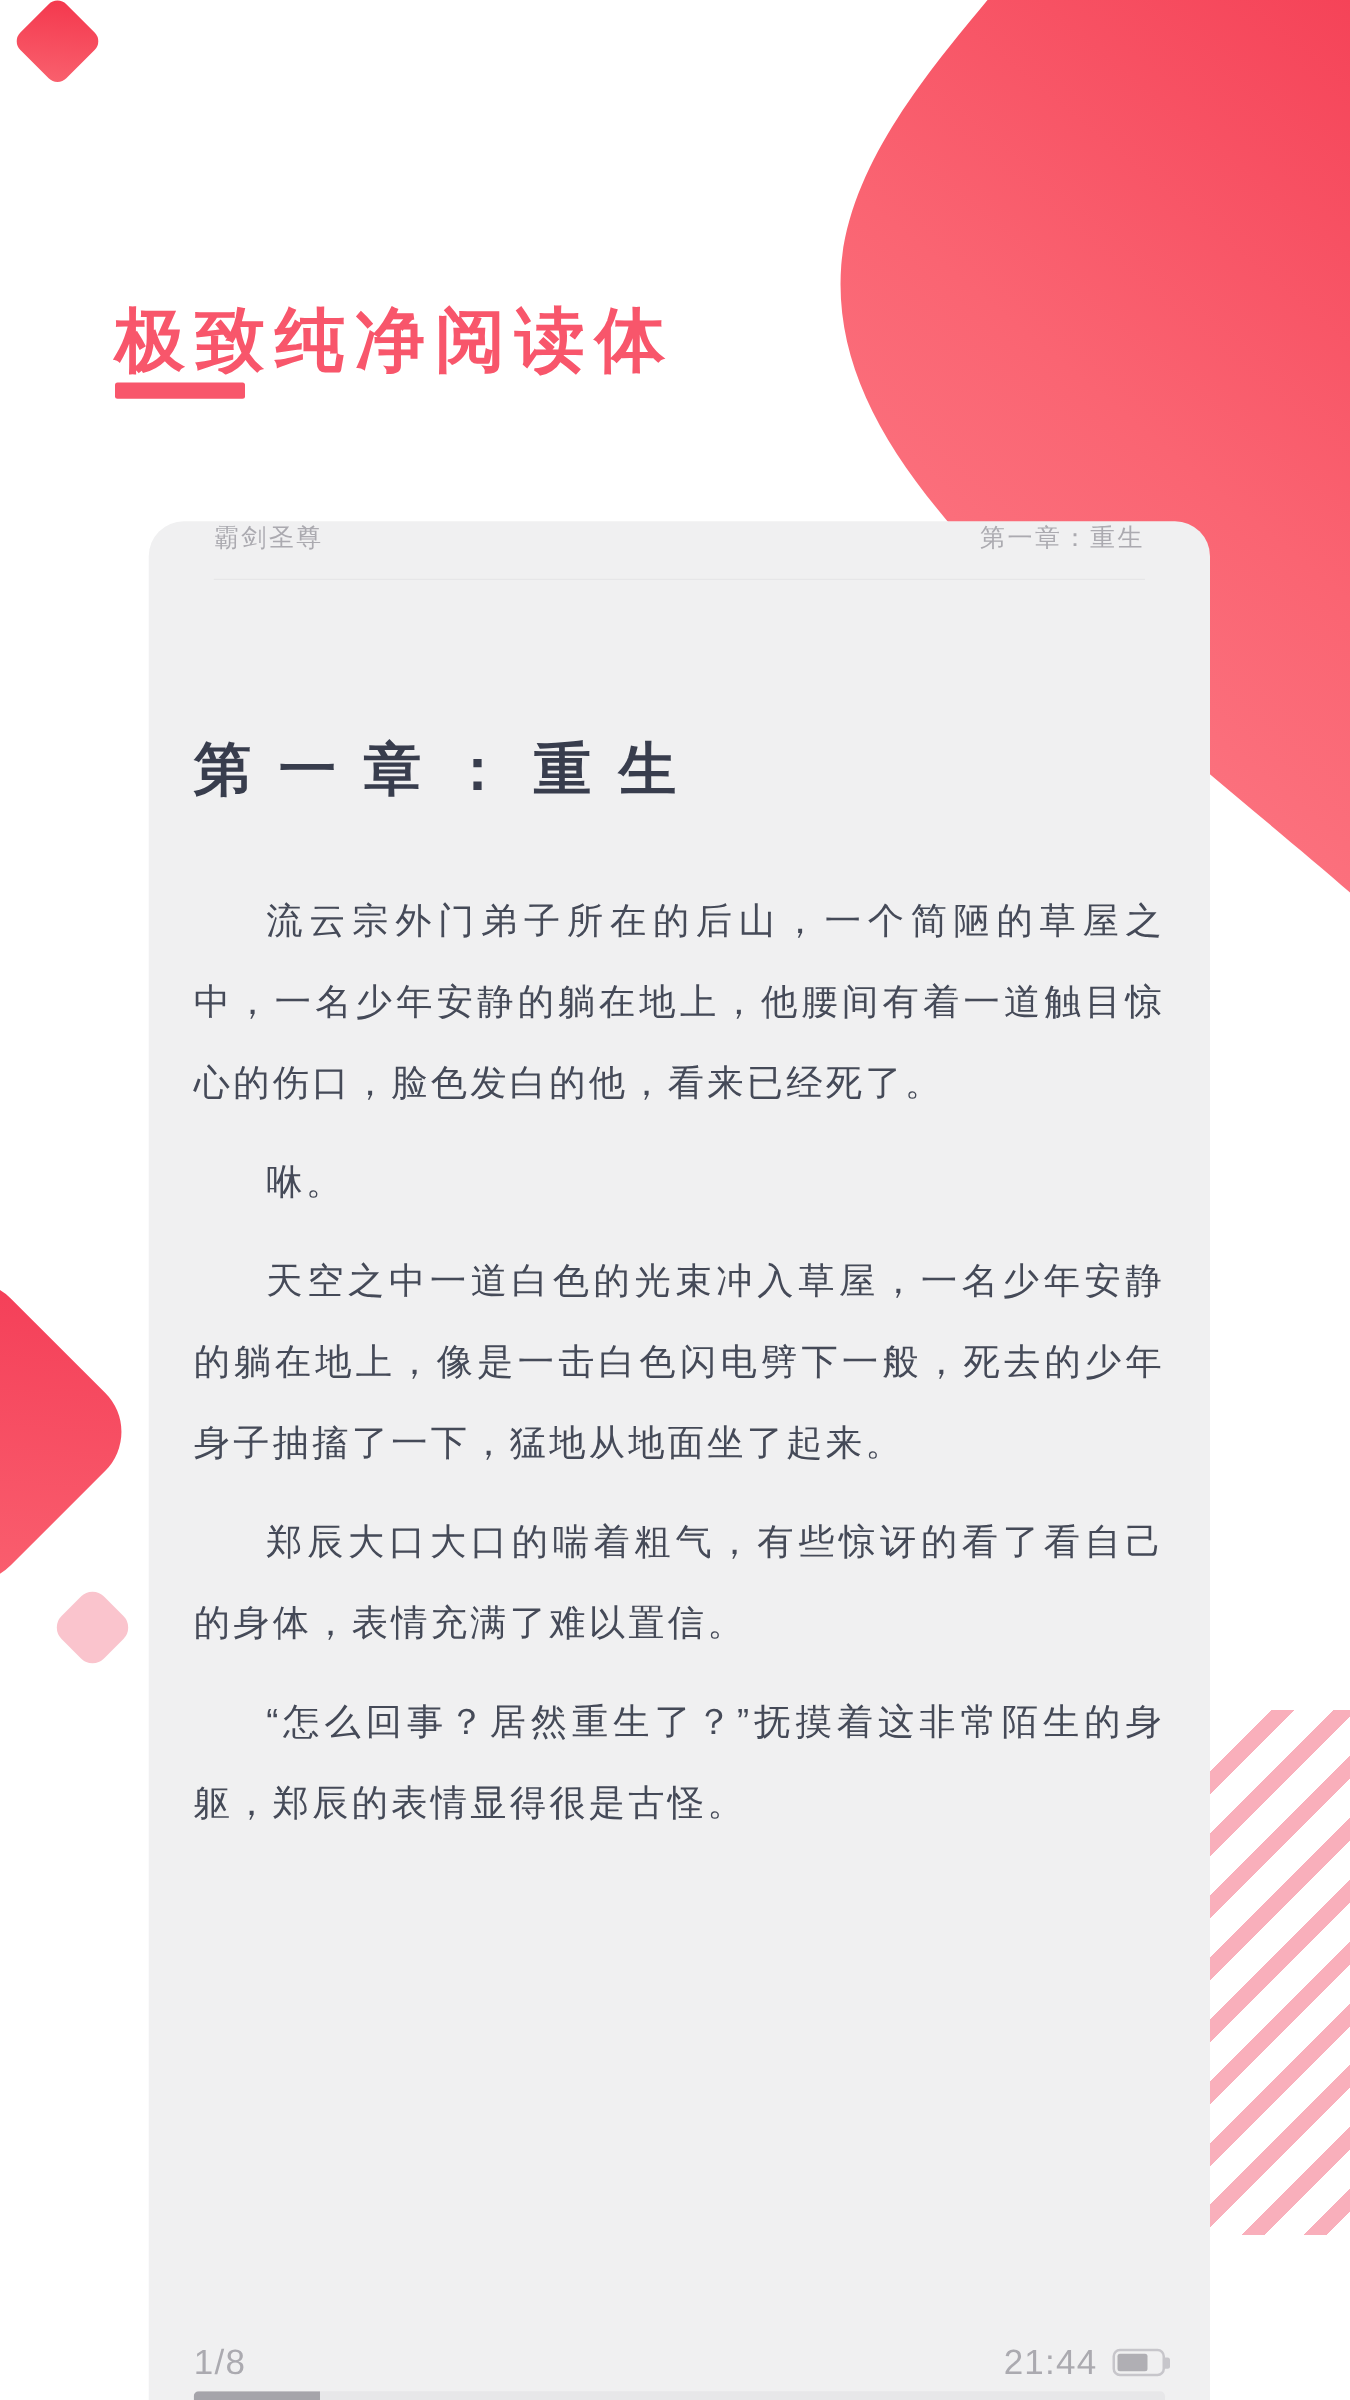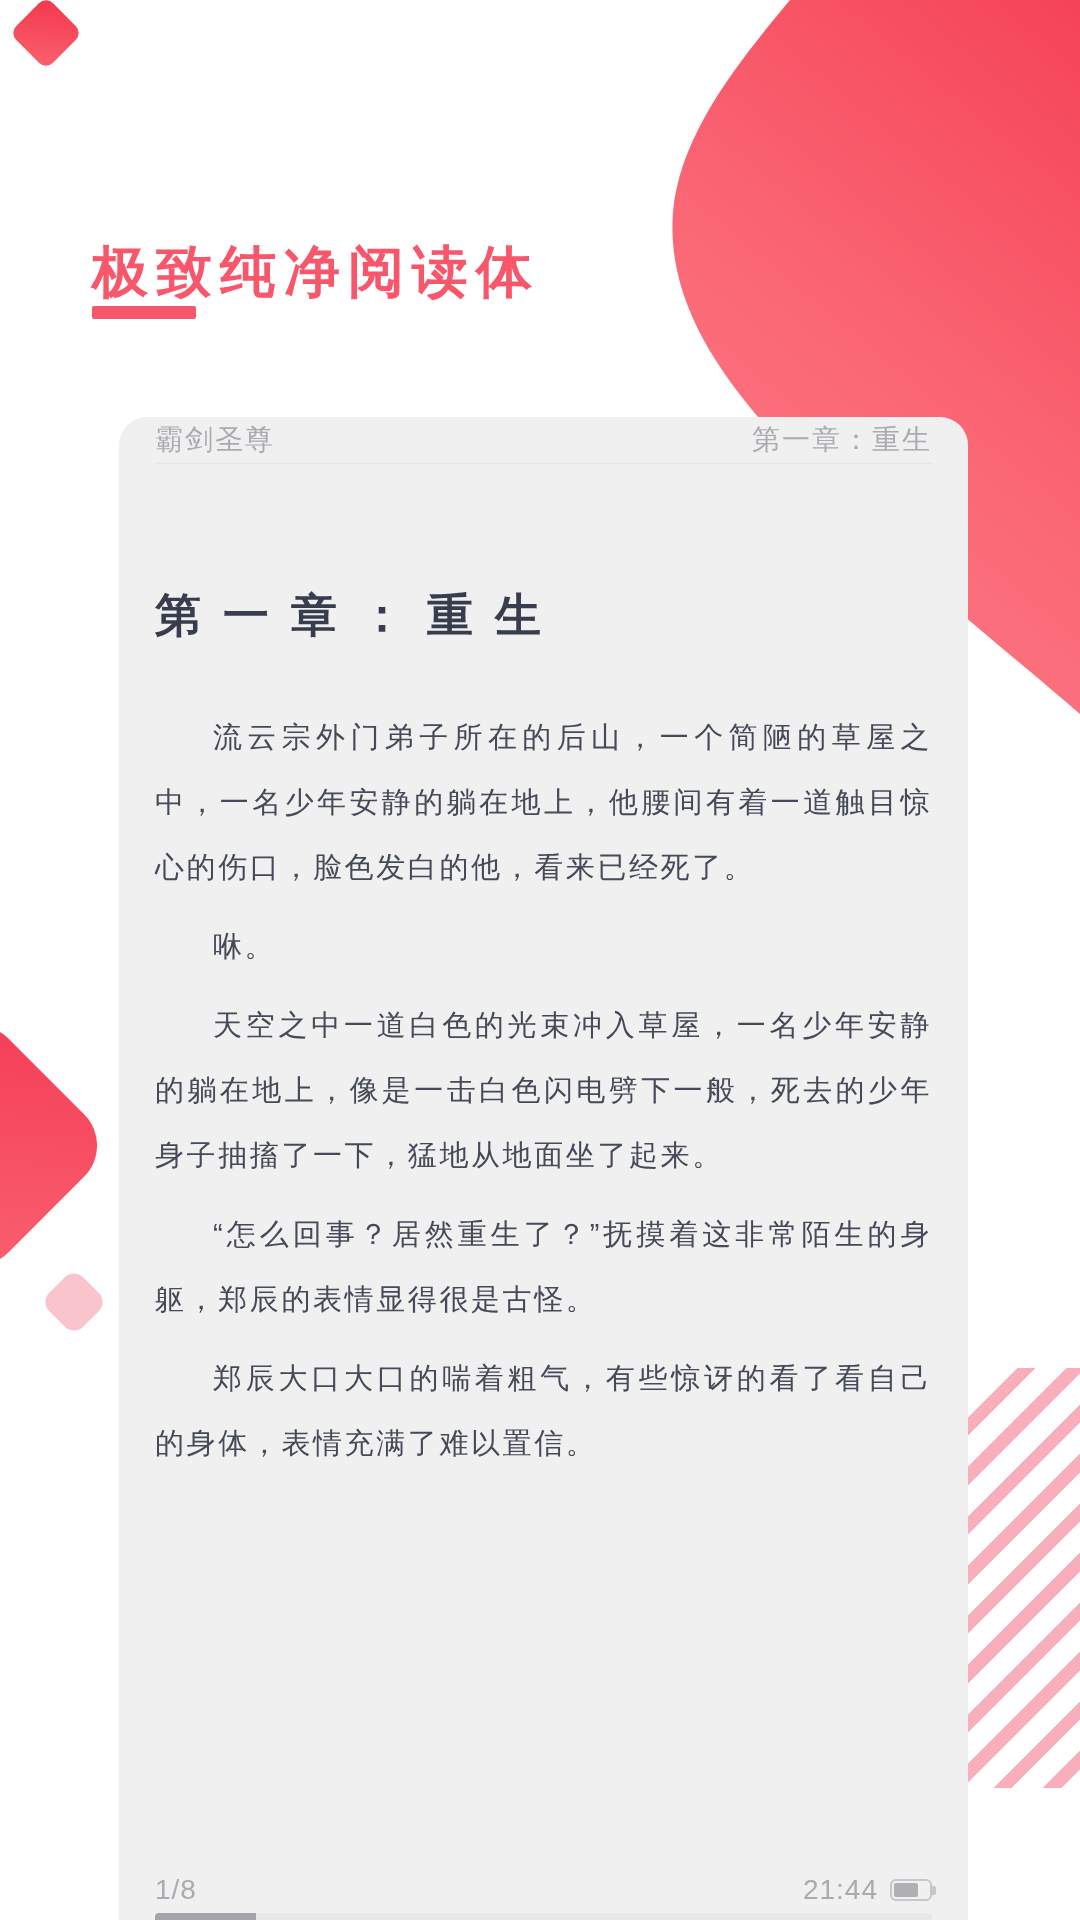--- a/index.html
+++ b/index.html
@@ -56,23 +56,23 @@
   .headline-underline{
     position:absolute;left:92px;top:306px;width:104px;height:13px;z-index:3;
     background:var(--c-accent);border-radius:2px;
   }
   
   .reader-card{
     position:absolute;left:119px;top:417px;width:849px;height:1503px;z-index:2;
     background:var(--c-card-bg);border-radius:28px 28px 0 0;box-sizing:border-box;
   }
   .reader-header{
-    height:46px;margin:0 36px;display:flex;justify-content:space-between;align-items:center;
+    height:46px;margin:0 52px;display:flex;justify-content:space-between;align-items:flex-start;
     border-bottom:1px solid var(--c-divider);
-    font-size:28px;color:var(--c-muted-text);letter-spacing:2px;
+    font-size:20px;color:var(--c-muted-text);letter-spacing:2px;
   }
   .chapter-title{
     margin:125px 36px 64px 36px;
     font-size:46px;font-weight:700;letter-spacing:22px;color:var(--c-title-text);
     line-height:52px;
   }
   .content{margin:0 36px;}
   .content p{
     margin:14px 0;font-size:29px;line-height:65px;letter-spacing:2.6px;
     color:var(--c-body-text);text-align:justify;text-indent:2em;
@@ -131,22 +131,22 @@
     <span>霸剑圣尊</span>
     <span>第一章：重生</span>
   </div>
 
   <h2 class="chapter-title">第一章：重生</h2>
 
   <div class="content">
     <p>流云宗外门弟子所在的后山，一个简陋的草屋之中，一名少年安静的躺在地上，他腰间有着一道触目惊心的伤口，脸色发白的他，看来已经死了。</p>
     <p>咻。</p>
     <p>天空之中一道白色的光束冲入草屋，一名少年安静的躺在地上，像是一击白色闪电劈下一般，死去的少年身子抽搐了一下，猛地从地面坐了起来。</p>
+    <p>郑辰大口大口的喘着粗气，有些惊讶的看了看自己的身体，表情充满了难以置信。</p>
     <p>“怎么回事？居然重生了？”抚摸着这非常陌生的身躯，郑辰的表情显得很是古怪。</p>
-    <p>郑辰大口大口的喘着粗气，有些惊讶的看了看自己的身体，表情充满了难以置信。</p>
   </div>
 
   <div class="reader-footer">
     <span>1/8</span>
     <span class="footer-right">
       <span>21:44</span>
       <span class="battery">
         <span class="level"></span>
         <span class="nub"></span>
       </span>

